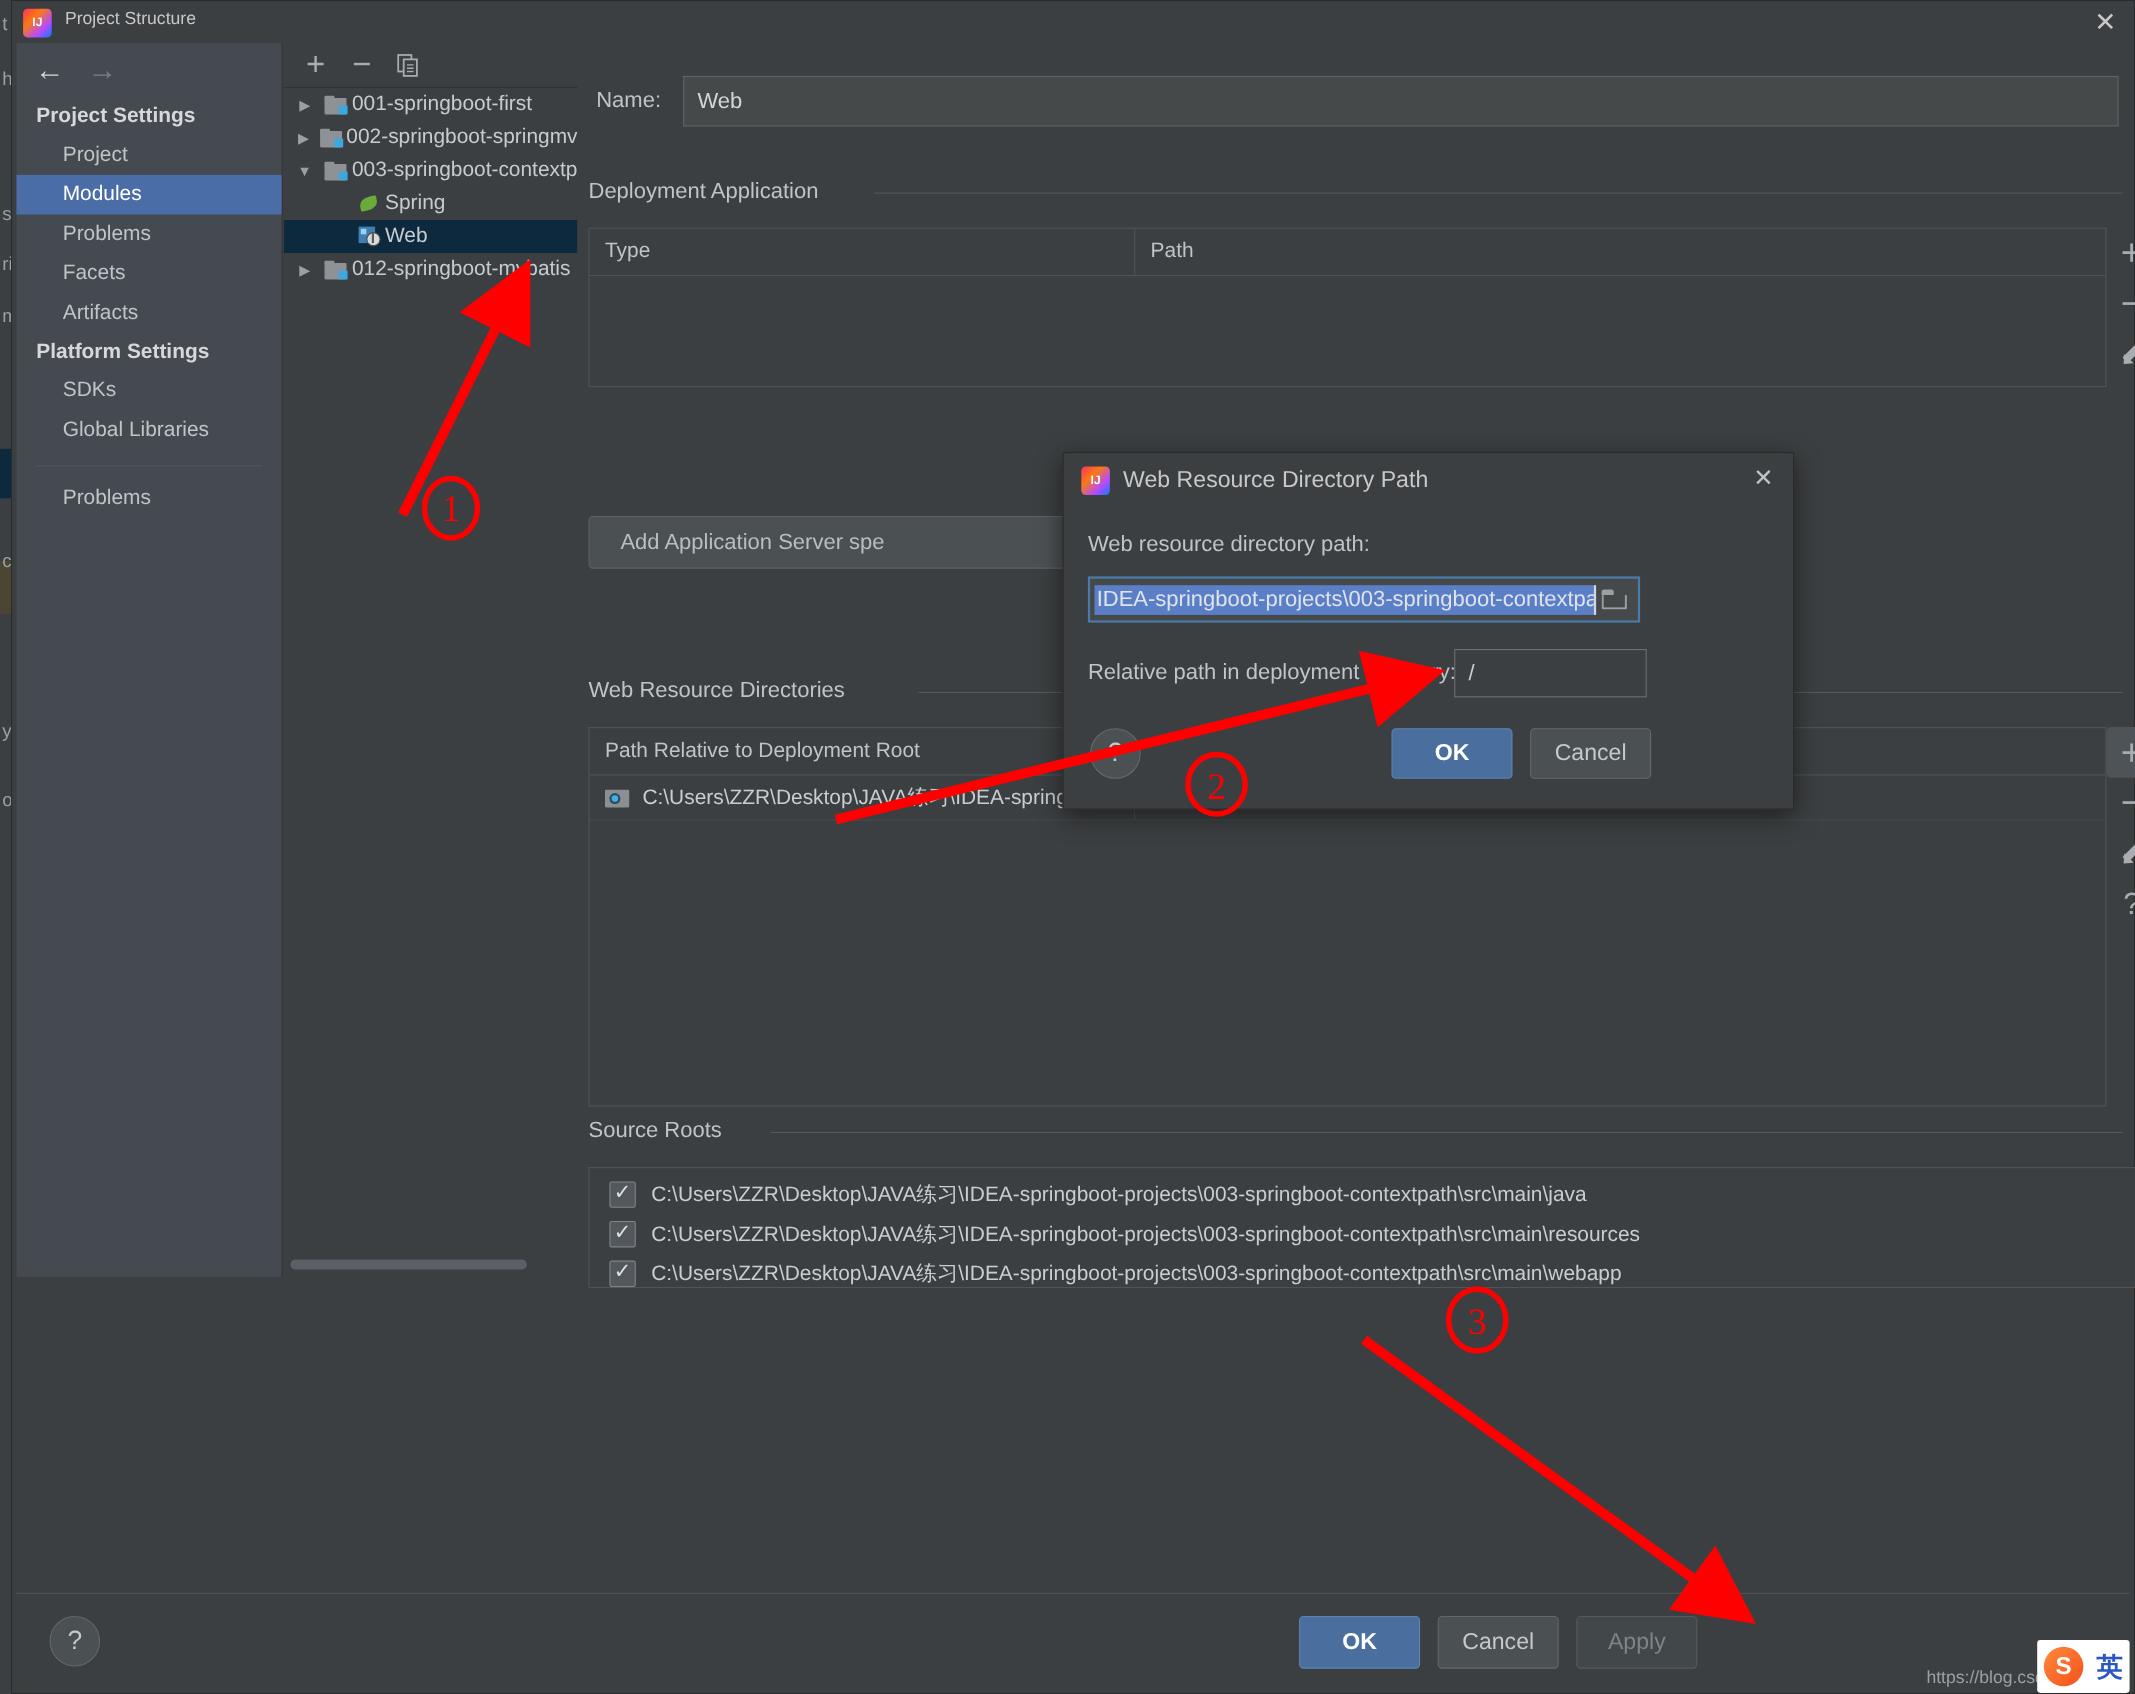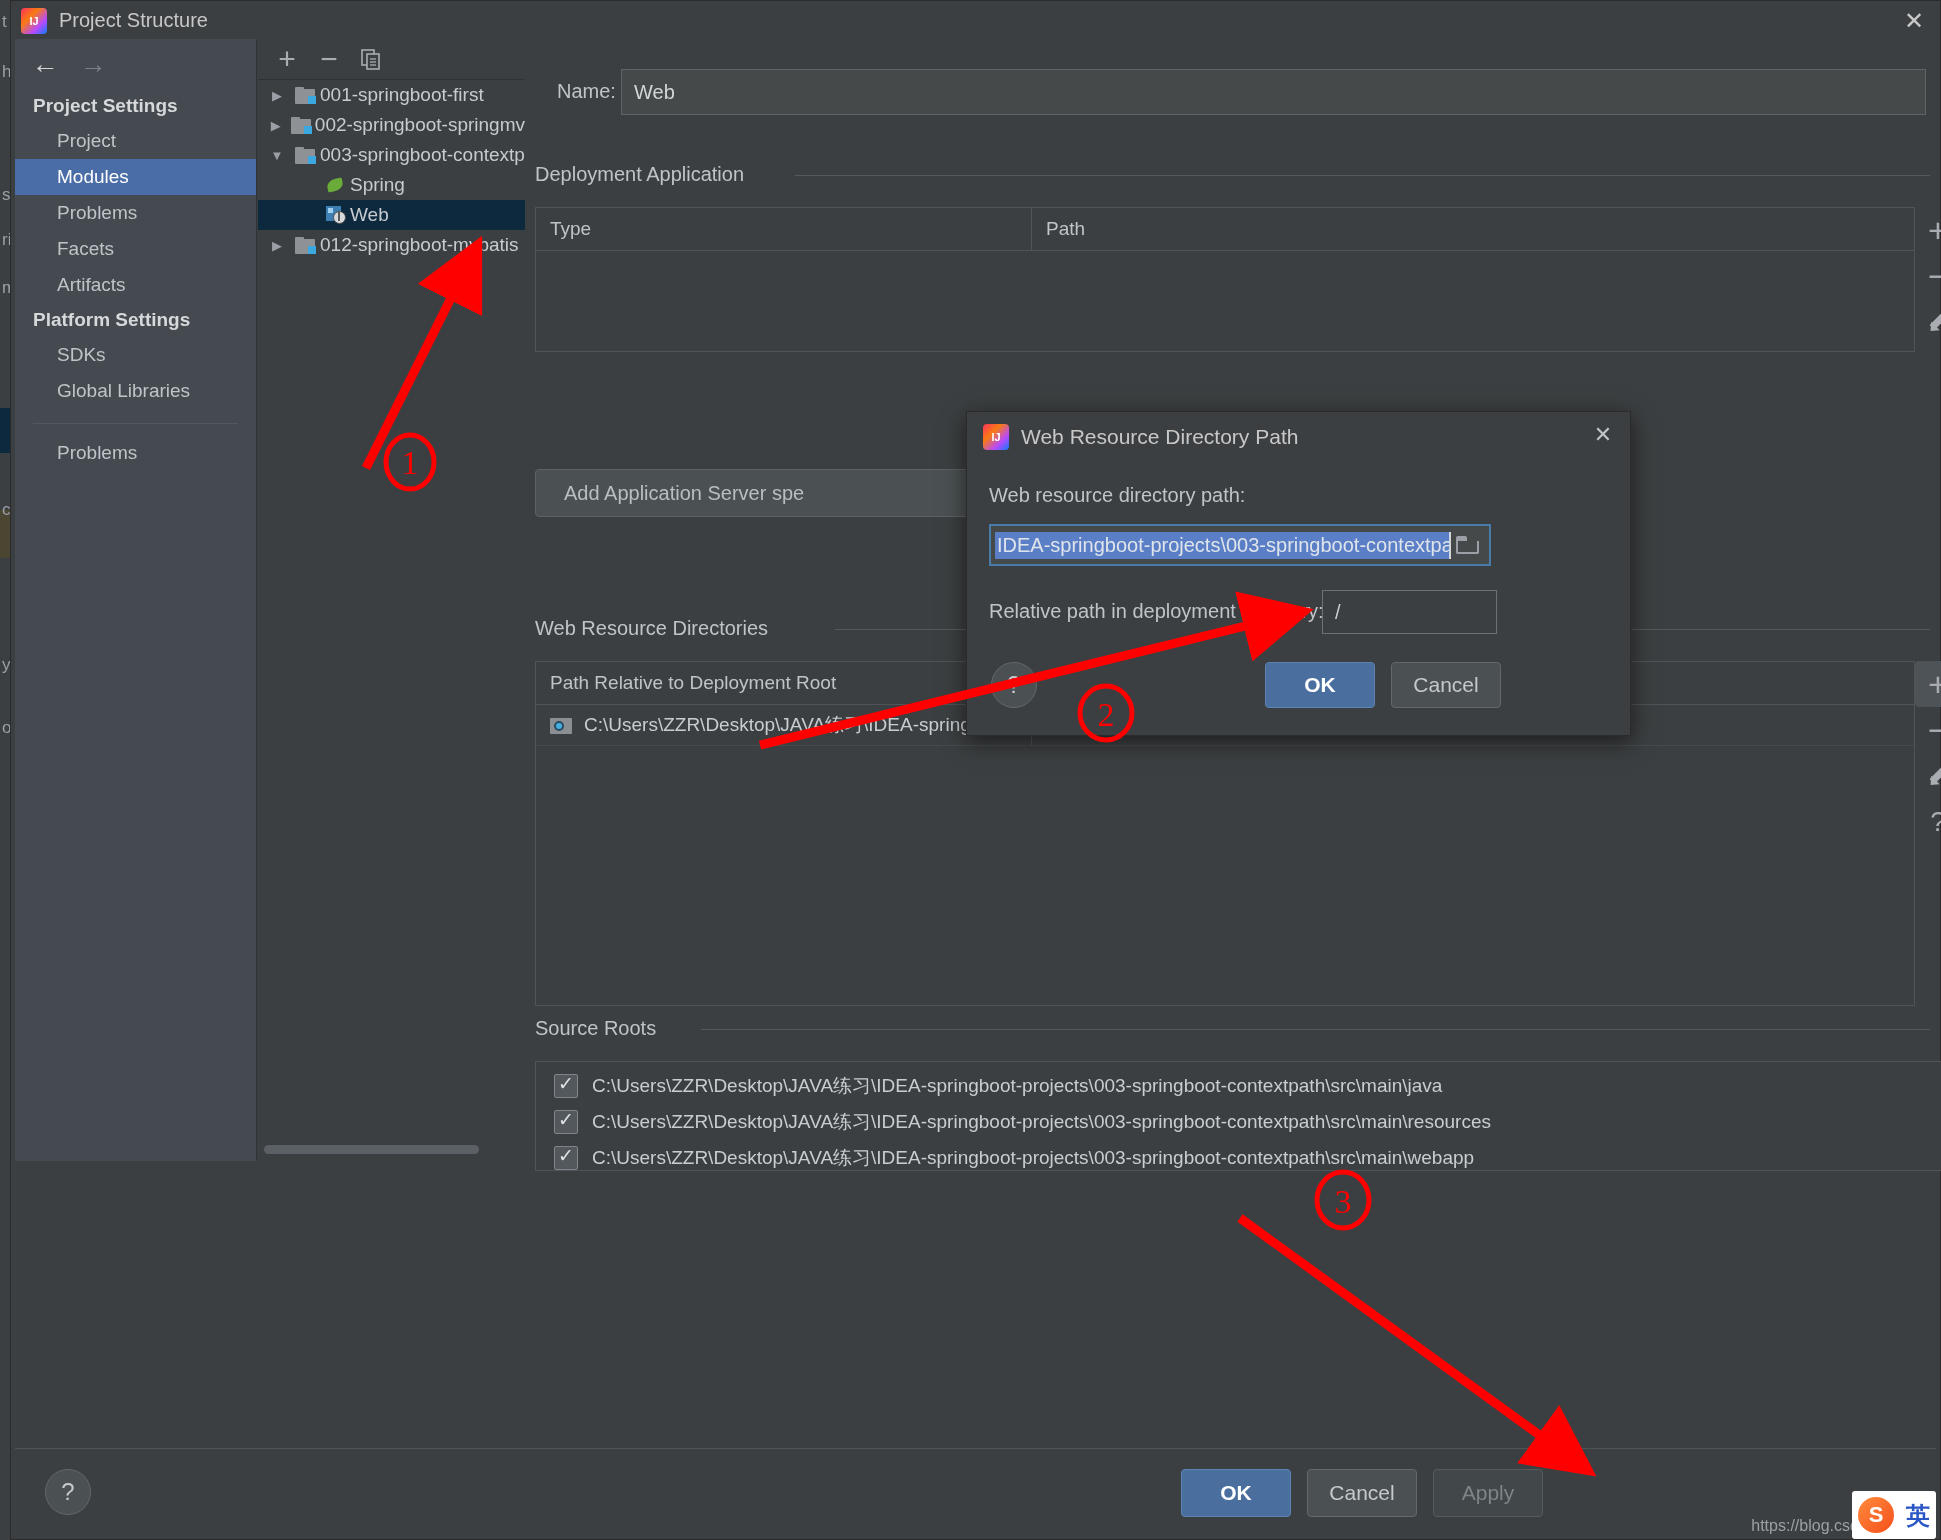--- a/index.html
+++ b/index.html
@@ -32,21 +32,21 @@
     position:absolute;left:10px;top:7px;width:26px;height:26px;
     border-radius:4px;
     background:linear-gradient(135deg,#fe315d 0%,#f97a12 35%,#b74aff 70%,#087cfa 100%);
     display:flex;align-items:center;justify-content:center;
   }
   #titlebar .ij-logo span{
     color:#fff;font-size:11px;font-weight:bold;font-family:"Liberation Sans",sans-serif;
     line-height:1;
   }
   #titlebar .title-text{
-    position:absolute;left:48px;top:8px;font-size:20px;color:#c8c8c8;
+    position:absolute;left:48px;top:8px;font-size:16px;color:#c8c8c8;
   }
   #titlebar .close-btn{
     position:absolute;right:8px;top:4px;width:36px;height:32px;
     display:flex;align-items:center;justify-content:center;
     color:#c8c8c8;font-size:24px;line-height:1;cursor:pointer;
   }
 
   
   #sidebar{
     position:absolute;left:4px;top:38px;width:242px;height:1122px;
@@ -98,21 +98,21 @@
   .web-icon .globe::after{content:"";position:absolute;left:4px;top:0;width:2px;height:9px;background:#5a5a5a;}
   #hscroll-track{position:absolute;left:0;bottom:4px;width:100%;height:16px;}
   #hscroll-thumb{position:absolute;left:6px;top:4px;width:215px;height:9px;background:#5b6066;border-radius:5px;cursor:pointer;}
 
   
   #content{
     position:absolute;left:514px;top:38px;right:4px;height:1122px;
     background:#3c3f41;box-sizing:border-box;
   }
   .name-row{position:absolute;left:10px;top:30px;right:10px;height:46px;}
-  .name-label{position:absolute;left:22px;top:11px;font-size:20px;color:#c0c4c8;}
+  .name-label{position:absolute;left:7px;top:11px;font-size:20px;color:#c0c4c8;}
   .name-input{
     position:absolute;left:86px;top:0;right:0;height:46px;
     background:#45494a;border:1px solid #5e6366;box-sizing:border-box;
     color:#d3d7da;font-size:20px;padding:0 12px;line-height:44px;cursor:text;
   }
   .section-title{position:absolute;font-size:20px;color:#c0c4c8;background:#3c3f41;padding-right:10px;}
   .section-rule{position:absolute;height:1px;background:#55595c;}
 
   
   #dd-table{

